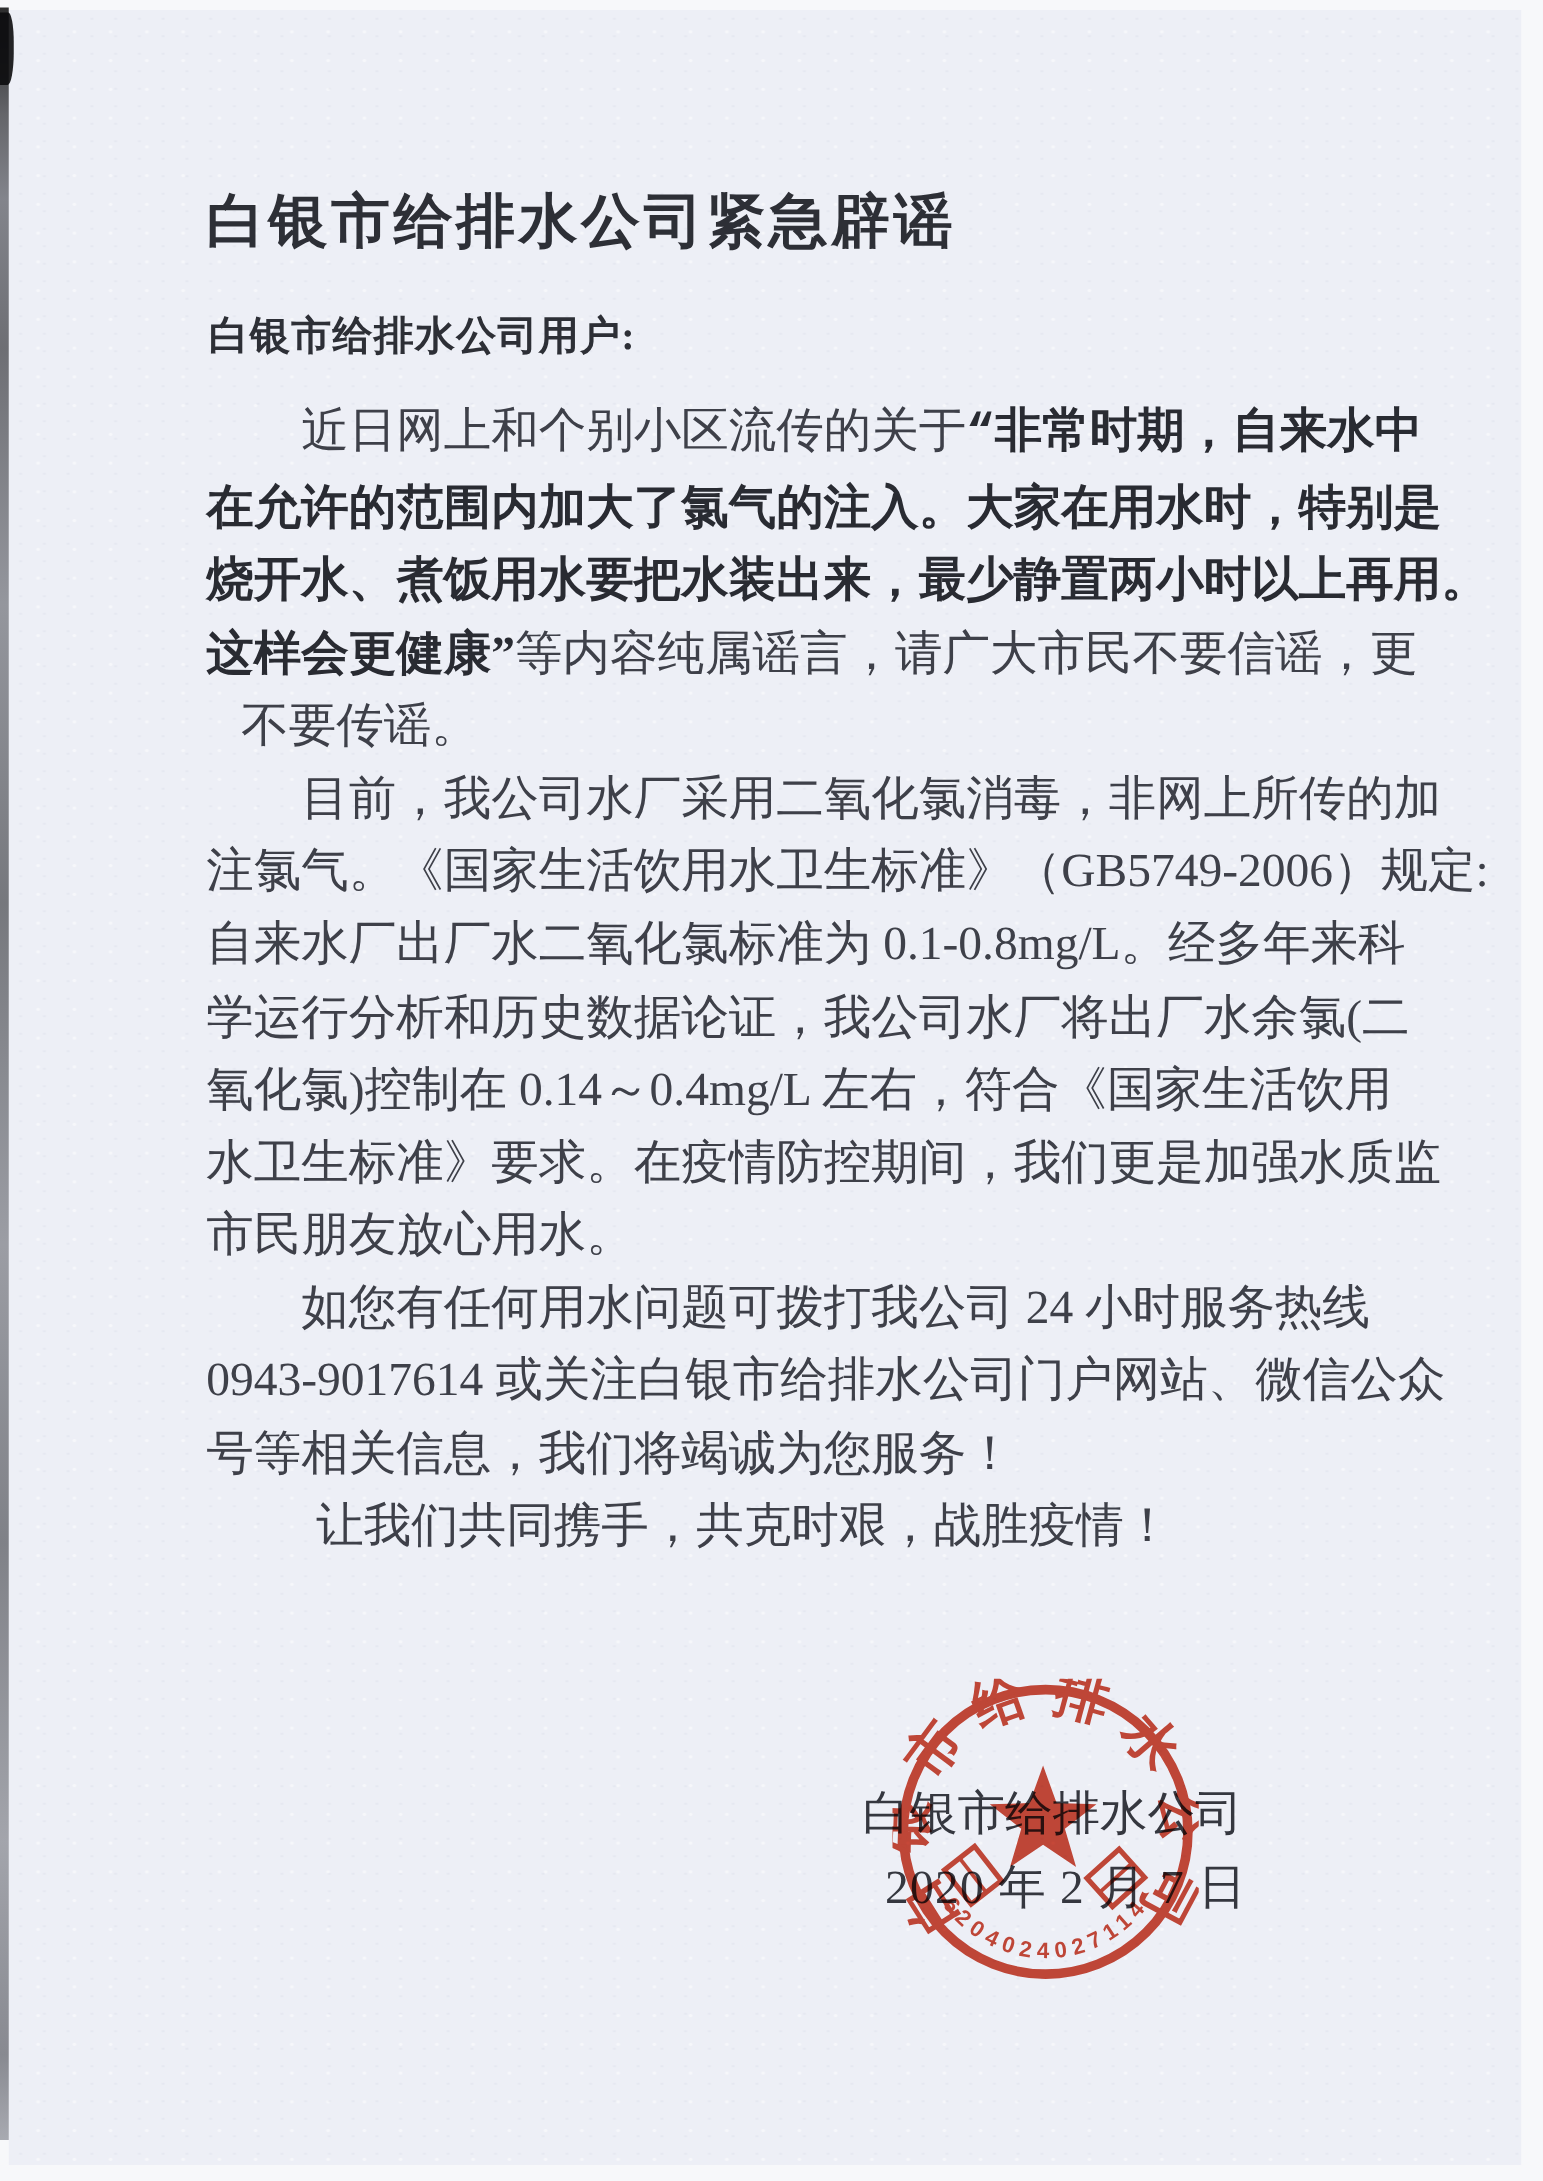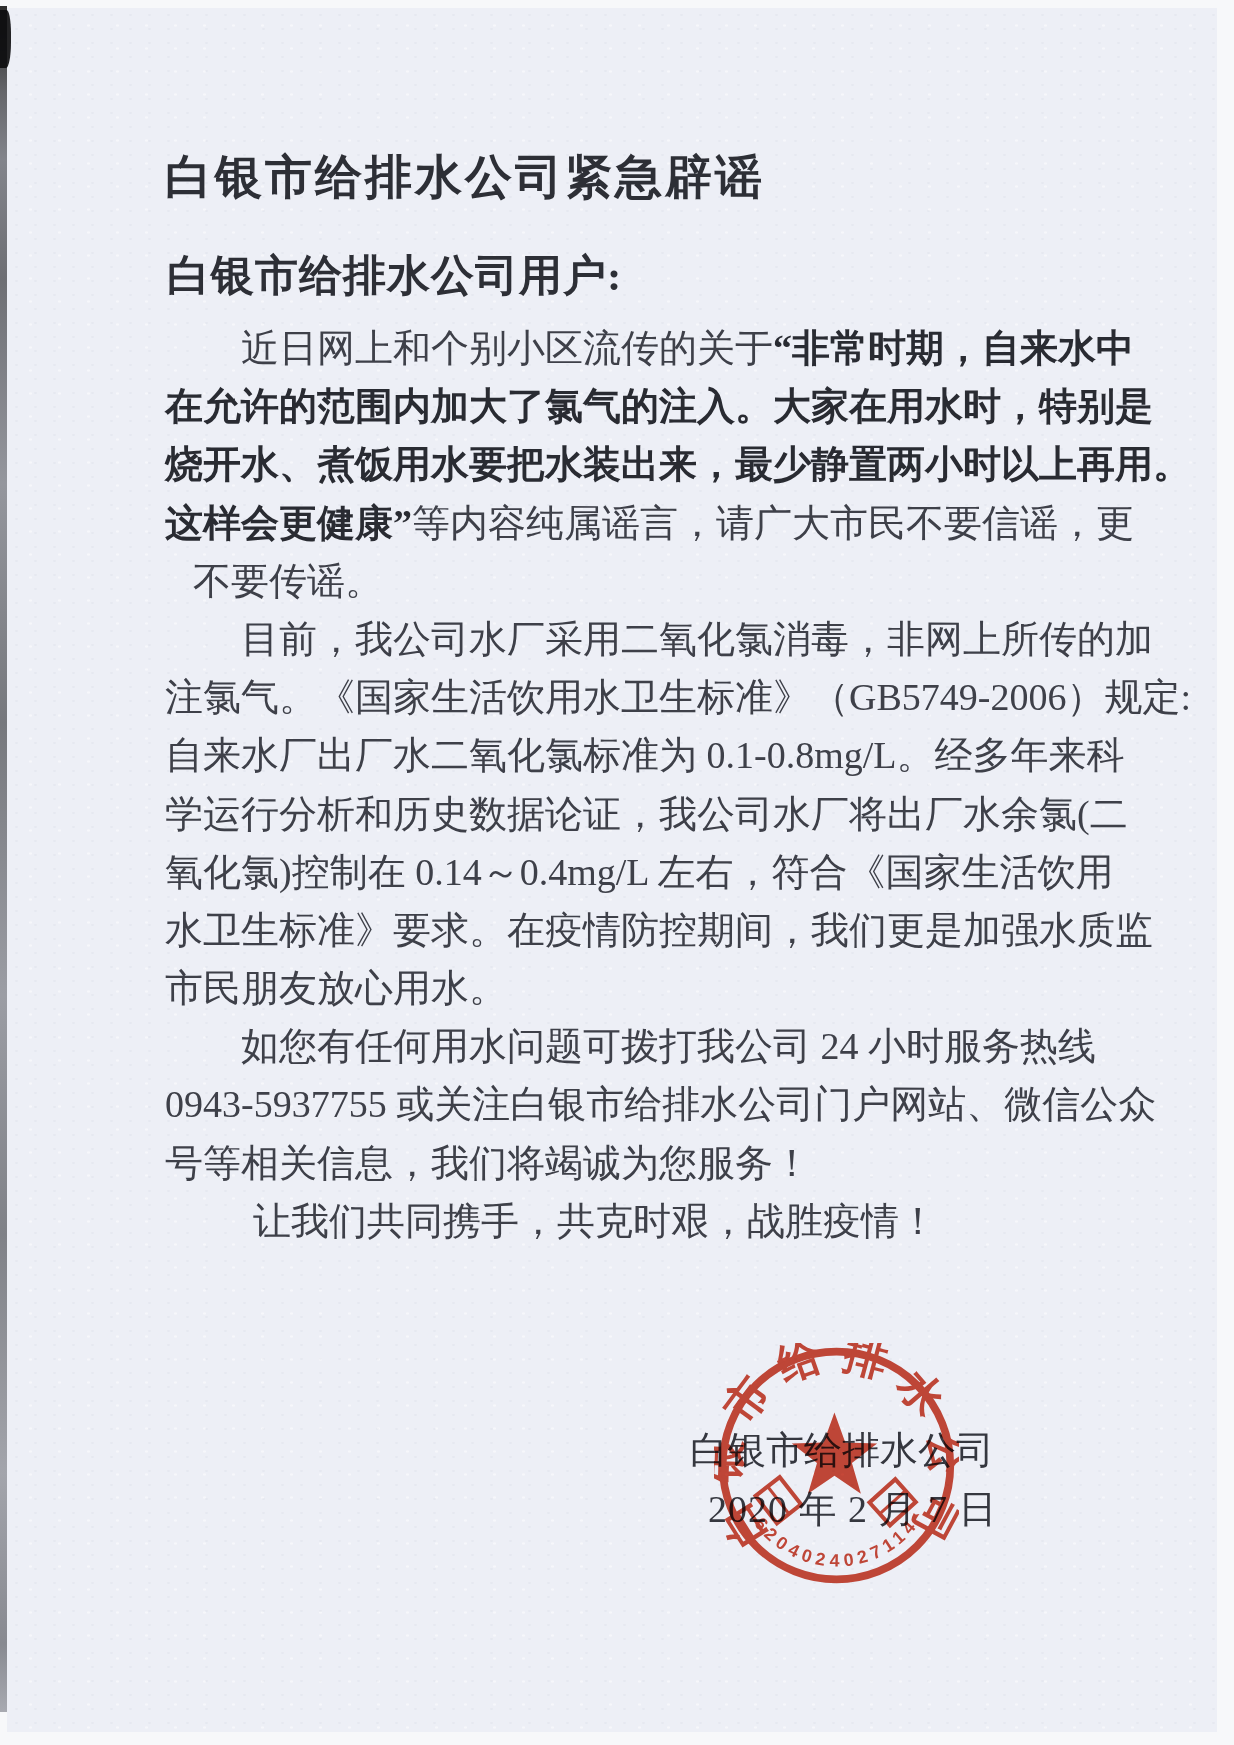--- a/index.html
+++ b/index.html
@@ -35,21 +35,21 @@
     background:#0c0c0e; border-radius:0 40% 45% 0; opacity:.9;
   }
   .doc-title {
     position:absolute; left:165px; top:146px; width:912px;
     text-align:left;
     font-size:47px; font-weight:bold; letter-spacing:3px;
     color:#2d2f36;
   }
   .salutation {
     position:absolute; left:167px; top:247px;
-    font-size:43px; font-weight:bold; letter-spacing:1px;
+    font-size:32px; font-weight:bold; letter-spacing:1px;
     color:#2d2f36;
   }
   .flow {
     position:absolute; left:165px; top:319px; width:912px;
     font-size:38px; color:#3e4049;
   }
   .line { height:58.2px; line-height:58.2px; white-space:nowrap; }
   .seg.bold { font-weight:bold; color:#292b32; }
   .sig-company {
     position:absolute; left:690px; top:1425px;
@@ -78,34 +78,34 @@
 
 <div class="paper"></div>
 <div class="scan-edge-left"></div>
 <div class="scan-blotch"></div>
 
 <div class="doc-title">白银市给排水公司紧急辟谣</div>
 
 <div class="salutation">白银市给排水公司用户:</div>
 
 <div class="flow">
-    <div class="line" style="text-indent: 76px;"><span class="seg">近日网上和个别小区流传的关于</span><span class="seg bold">“非常时期，自来水中</span></div>
+    <div class="line" style="text-indent: 76px; font-family: Liberation Mono, monospace;"><span class="seg">近日网上和个别小区流传的关于</span><span class="seg bold">“非常时期，自来水中</span></div>
     <div class="line" style="text-indent: 0px;"><span class="seg bold">在允许的范围内加大了氯气的注入。大家在用水时，特别是</span></div>
     <div class="line" style="text-indent: 0px;"><span class="seg bold">烧开水、煮饭用水要把水装出来，最少静置两小时以上再用。</span></div>
     <div class="line" style="text-indent: 0px;"><span class="seg bold">这样会更健康”</span><span class="seg">等内容纯属谣言，请广大市民不要信谣，更</span></div>
     <div class="line" style="text-indent: 0px; margin-left: 28px;"><span class="seg">不要传谣。</span></div>
     <div class="line" style="text-indent: 76px;"><span class="seg">目前，我公司水厂采用二氧化氯消毒，非网上所传的加</span></div>
     <div class="line" style="text-indent: 0px;"><span class="seg">注氯气。《国家生活饮用水卫生标准》（GB5749-2006）规定:</span></div>
     <div class="line" style="text-indent: 0px;"><span class="seg">自来水厂出厂水二氧化氯标准为 0.1-0.8mg/L。经多年来科</span></div>
     <div class="line" style="text-indent: 0px;"><span class="seg">学运行分析和历史数据论证，我公司水厂将出厂水余氯(二</span></div>
     <div class="line" style="text-indent: 0px;"><span class="seg">氧化氯)控制在 0.14～0.4mg/L 左右，符合《国家生活饮用</span></div>
     <div class="line" style="text-indent: 0px;"><span class="seg">水卫生标准》要求。在疫情防控期间，我们更是加强水质监</span></div>
     <div class="line" style="text-indent: 0px;"><span class="seg">市民朋友放心用水。</span></div>
     <div class="line" style="text-indent: 76px;"><span class="seg">如您有任何用水问题可拨打我公司 24 小时服务热线</span></div>
-    <div class="line" style="text-indent: 0px;"><span class="seg">0943-5937755 或关注白银市给排水公司门户网站、微信公众</span></div>
+    <div class="line" style="text-indent: 0px;"><span class="seg">0943-9017614 或关注白银市给排水公司门户网站、微信公众</span></div>
     <div class="line" style="text-indent: 0px;"><span class="seg">号等相关信息，我们将竭诚为您服务！</span></div>
     <div class="line" style="text-indent: 88px;"><span class="seg">让我们共同携手，共克时艰，战胜疫情！</span></div>
   </div>
 
 <div class="sig-company">白银市给排水公司</div>
 <div class="sig-date">2020 年 2 月 7 日</div>
 
 <div class="stamp">
   <svg viewBox="0 0 240 240">
     <defs>

